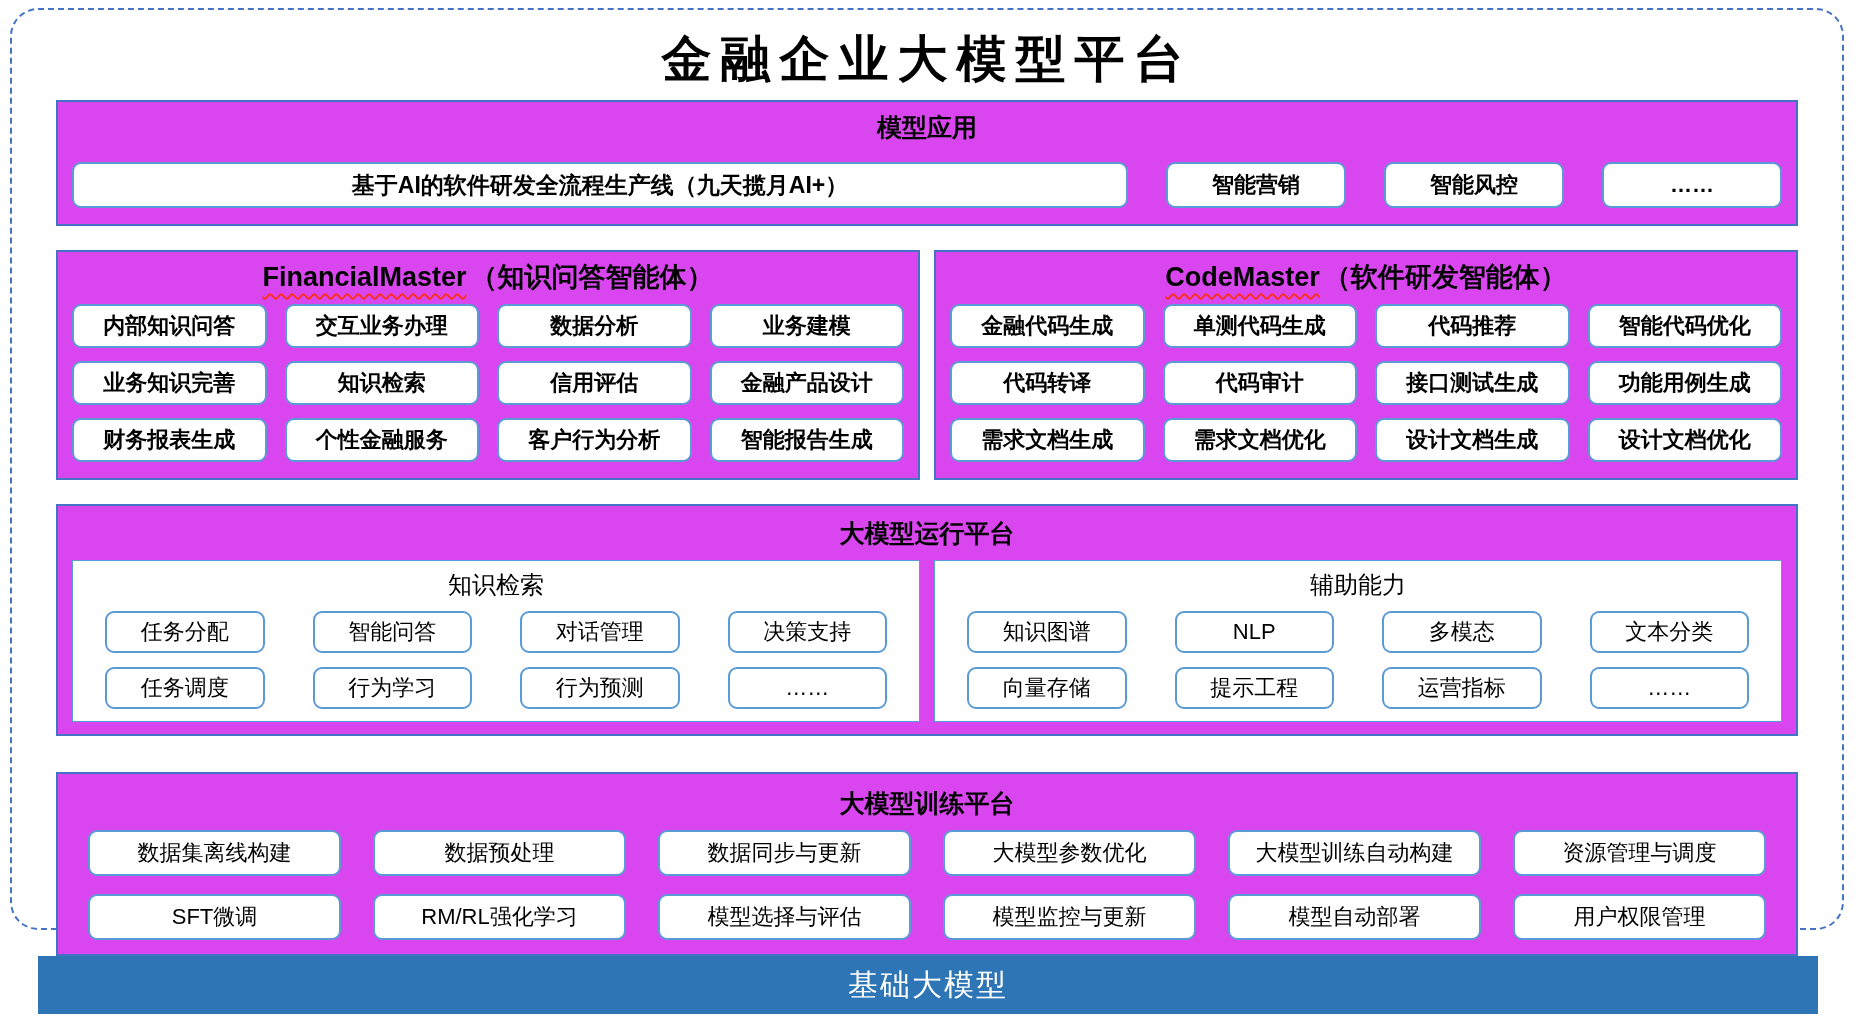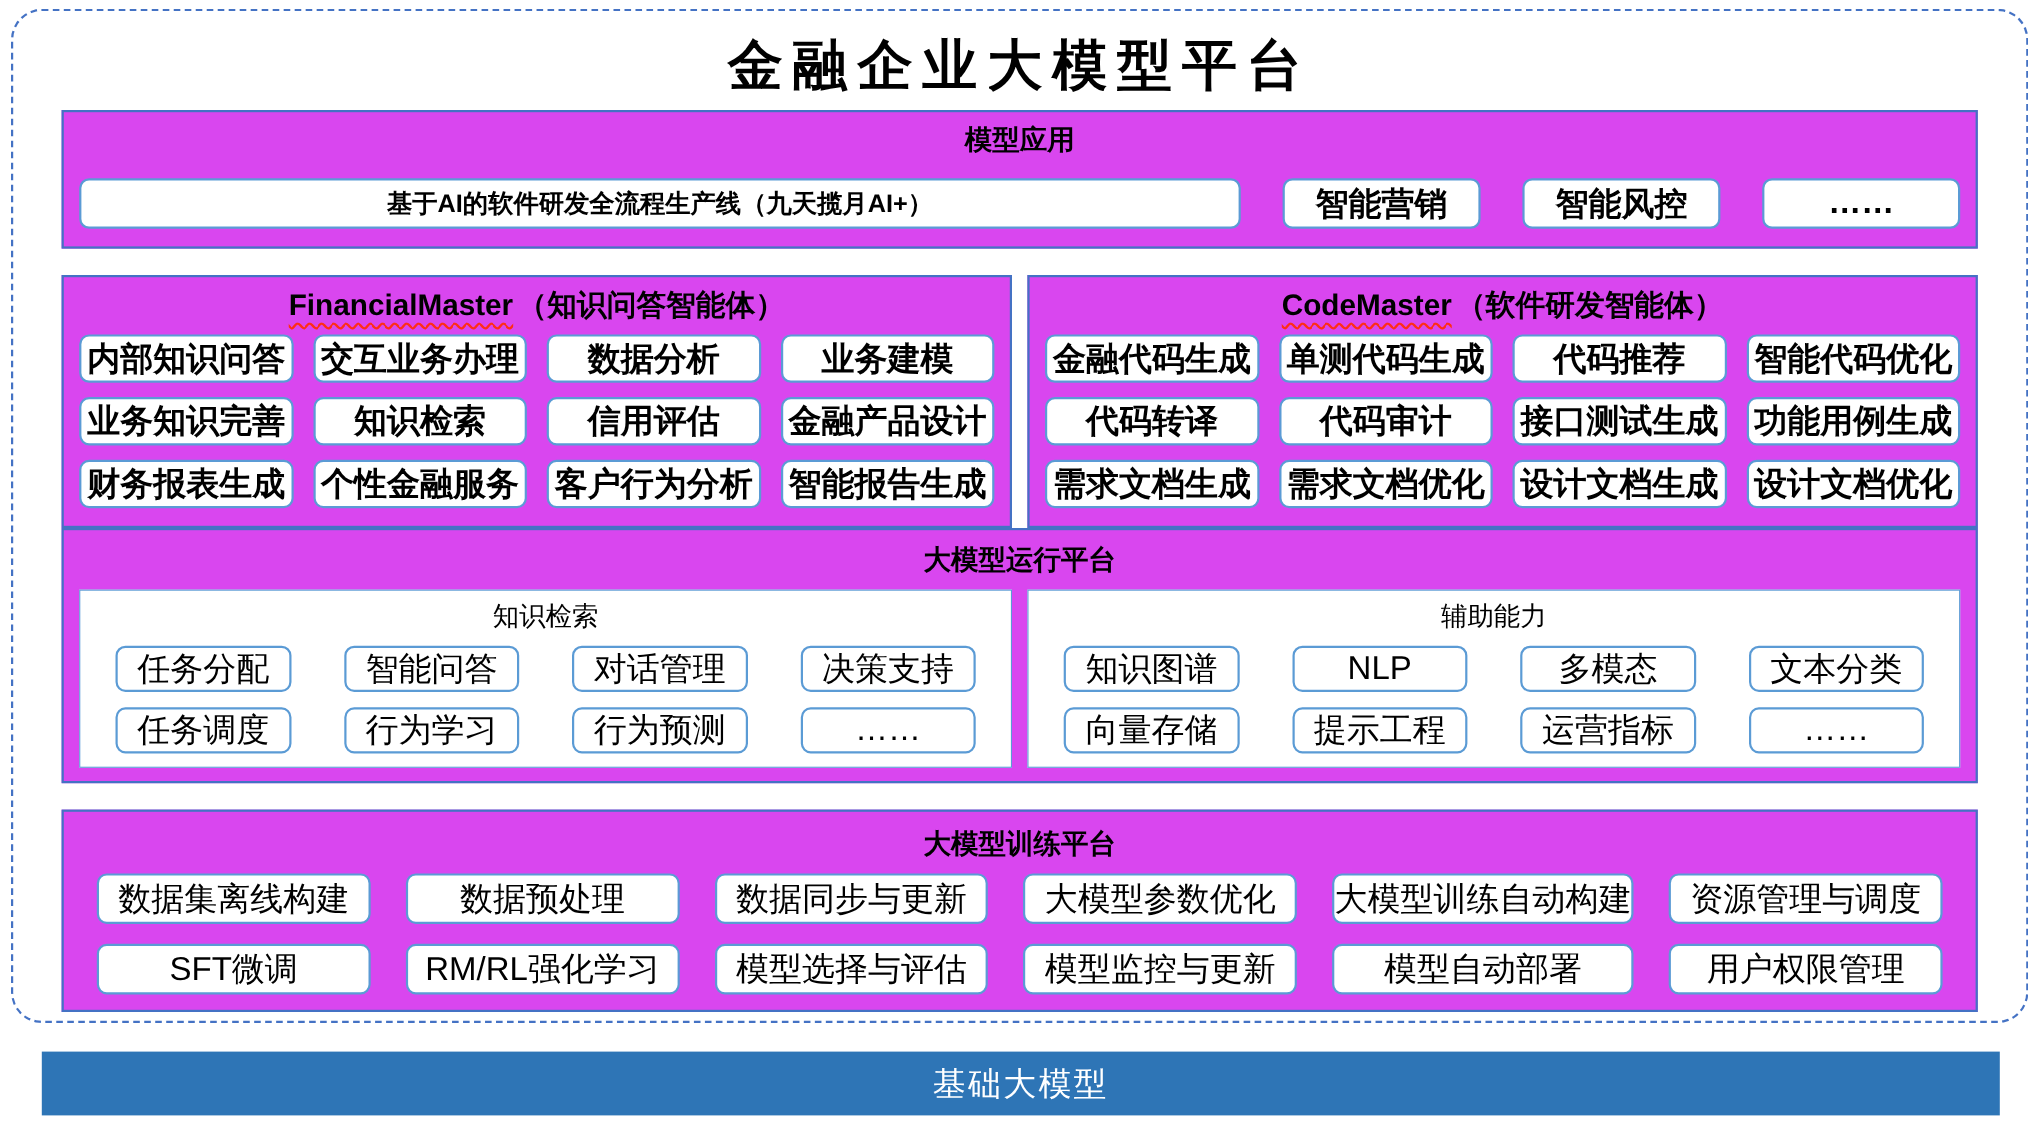--- a/index.html
+++ b/index.html
@@ -23,21 +23,21 @@
     letter-spacing:9px;
   }
   .section {
     border:2px solid #4472C4; background:#d946ef; box-sizing:border-box;
   }
   .sec-header { text-align:center; font-weight:700; font-size:25px; line-height:38px; }
 
   .pill {
     border:2px solid #5B9BD5; border-radius:9px; background:#fff;
     display:flex; align-items:center; justify-content:center;
-    box-sizing:border-box; font-size:30px; font-weight:600;
+    box-sizing:border-box; font-size:22px; font-weight:600;
     height:46px; white-space:nowrap;
   }
 
   
   .model-app { margin-top:4px; padding:6px 12px 16px 12px; }
   .app-row { display:flex; gap:38px; margin-top:16px; padding:0 2px; }
   .pipeline { flex:1; font-size:23px; font-weight:700; }
   .app-small { width:180px; }
 
   
@@ -49,29 +49,29 @@
     text-decoration-style:wavy;
     text-decoration-color:#FF2D16;
     text-decoration-thickness:2px;
     text-underline-offset:7px;
   }
   .agent-title .zh { margin-left:4px; }
   .agent-grid { display:grid; grid-template-columns:repeat(4,1fr); column-gap:18px; row-gap:13px; margin-top:6px; }
   .agent-grid .pill { height:44px; }
 
   
-  .runtime { padding:8px 14px 12px 14px; }
+  .runtime { margin-top:24px; padding:8px 14px 12px 14px; }
   .runtime-row { display:flex; gap:14px; margin-top:8px; }
   .sub-box { flex:1; border:1.5px solid #5B9BD5; box-sizing:border-box; padding:4px 28px 12px 28px; background:#fff; }
   .sub-title { text-align:center; font-size:24px; font-weight:400; line-height:40px; }
   .sub-grid { display:grid; grid-template-columns:repeat(4,1fr); column-gap:48px; row-gap:14px; margin-top:6px; padding:0 4px; }
   .sub-grid .pill { height:42px; font-weight:500; }
 
   
-  .training { margin-top:24px; padding:10px 30px 14px 30px; }
+  .training { margin-top:36px; padding:10px 30px 14px 30px; }
   .training-grid { display:grid; grid-template-columns:repeat(6,1fr); column-gap:32px; row-gap:18px; margin-top:8px; }
   .training-grid .pill { height:46px; font-weight:500; }
 
   
   .foundation-bar {
     position:absolute; left:38px; top:956px; width:1780px; height:58px;
     background:#2E75B6; color:#fff;
     display:flex; align-items:center; justify-content:center;
     font-size:30px; font-weight:500; letter-spacing:2px;
   }

